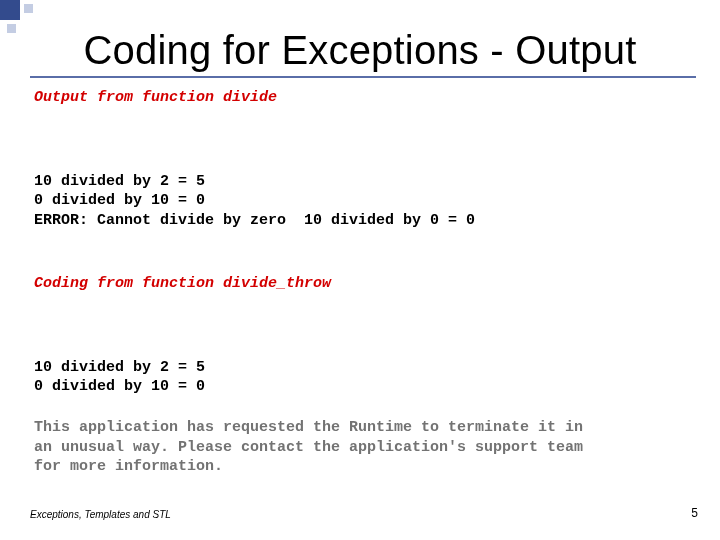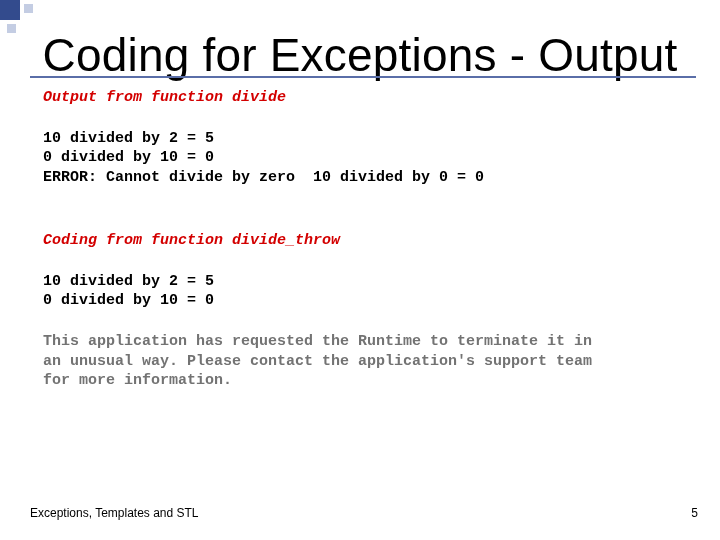--- a/index.html
+++ b/index.html
@@ -42,64 +42,66 @@
     width: 9px;
     height: 9px;
     background: #c4cde3;
   }
   .title {
     position: absolute;
     top: 28px;
     left: 0;
     right: 0;
     text-align: center;
-    font-size: 46px;
+    font-size: 40px;
     font-weight: 400;
     color: #000000;
     letter-spacing: 0.2px;
   }
   .underline {
     position: absolute;
     top: 76px;
     left: 30px;
     right: 24px;
     height: 2px;
     background: #5a6ea8;
   }
   .content {
     position: absolute;
     top: 88px;
-    left: 43px;
+    left: 34px;
     right: 24px;
   }
   .mono {
     font-family: "Courier New", Courier, monospace;
     font-size: 15px;
     font-weight: bold;
     line-height: 1.28;
     white-space: pre;
   }
   .red-italic {
     color: #d30000;
     font-style: italic;
   }
   .red {
     color: #737373;
   }
   .black {
     color: #000000;
+    margin-top: 43px;
   }
   .block-spacer {
     height: 22px;
   }
   .footer-text {
     position: absolute;
     left: 30px;
     bottom: 20px;
-    font-size: 12px;
+    font-size: 10px;
+    font-style: italic;
     color: #000;
     margin-top: 7px;
   }
   .page-num {
     position: absolute;
     right: 22px;
     bottom: 20px;
     font-size: 12px;
     color: #000;
   }

